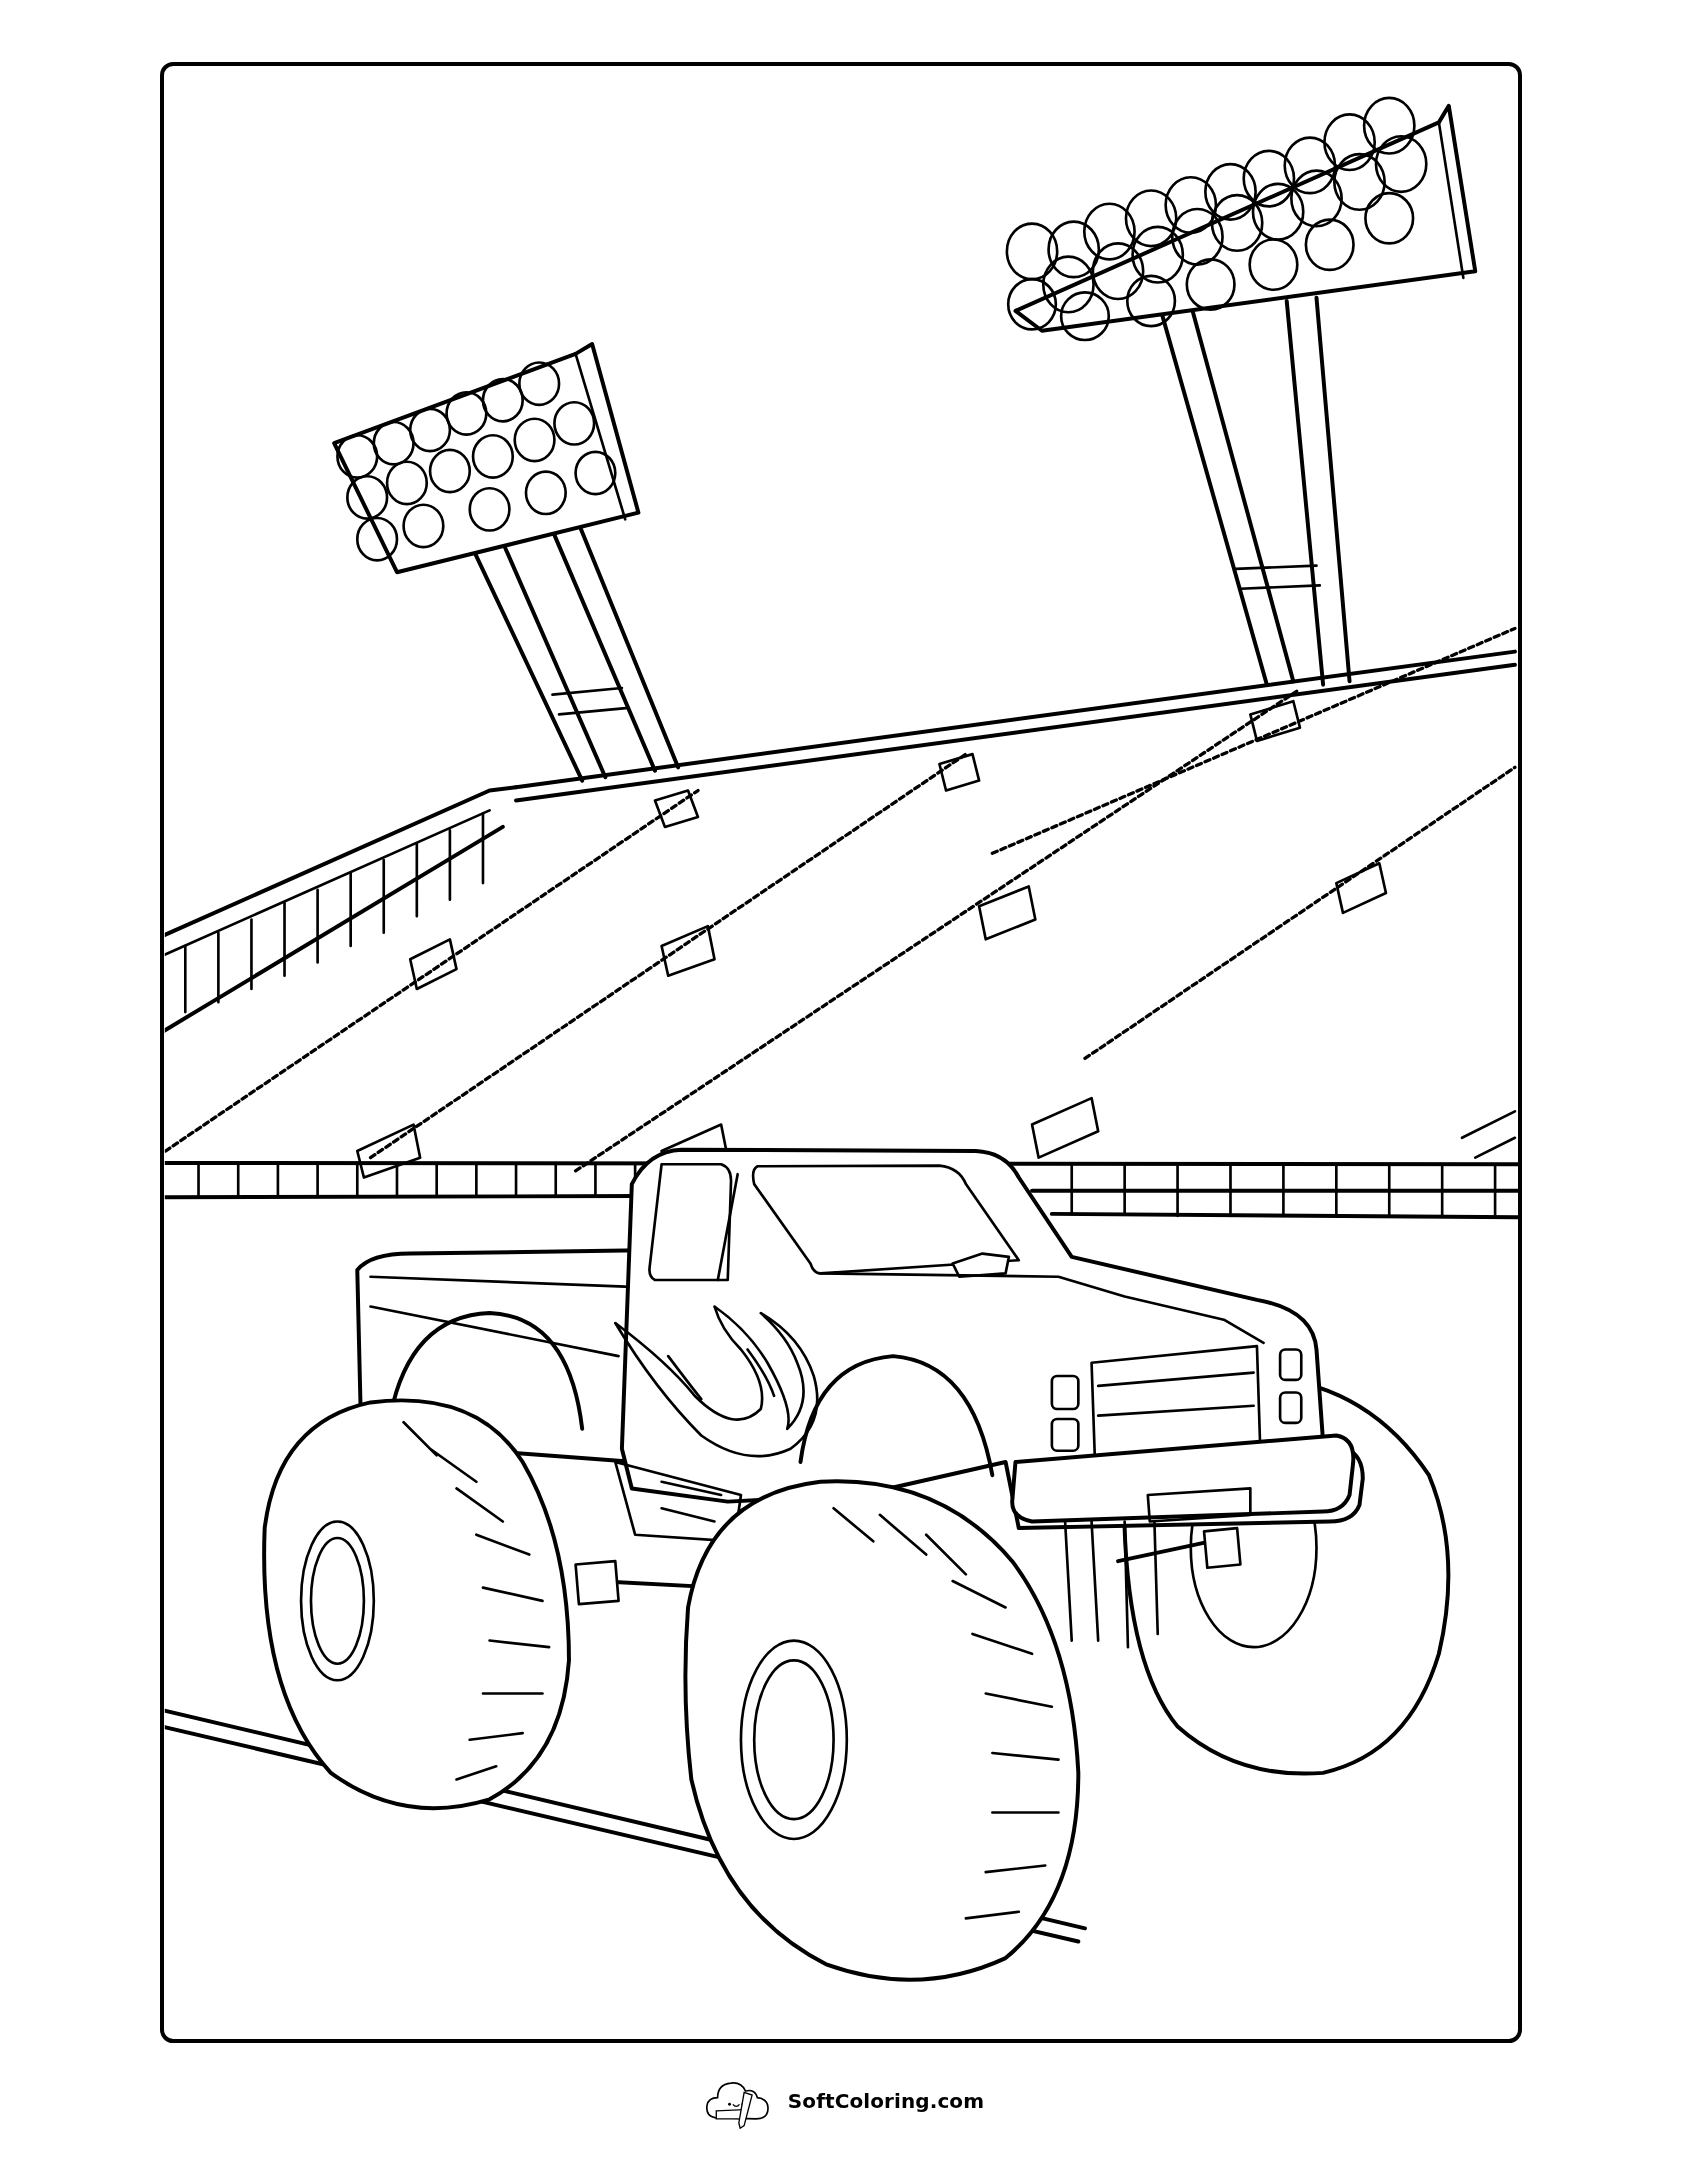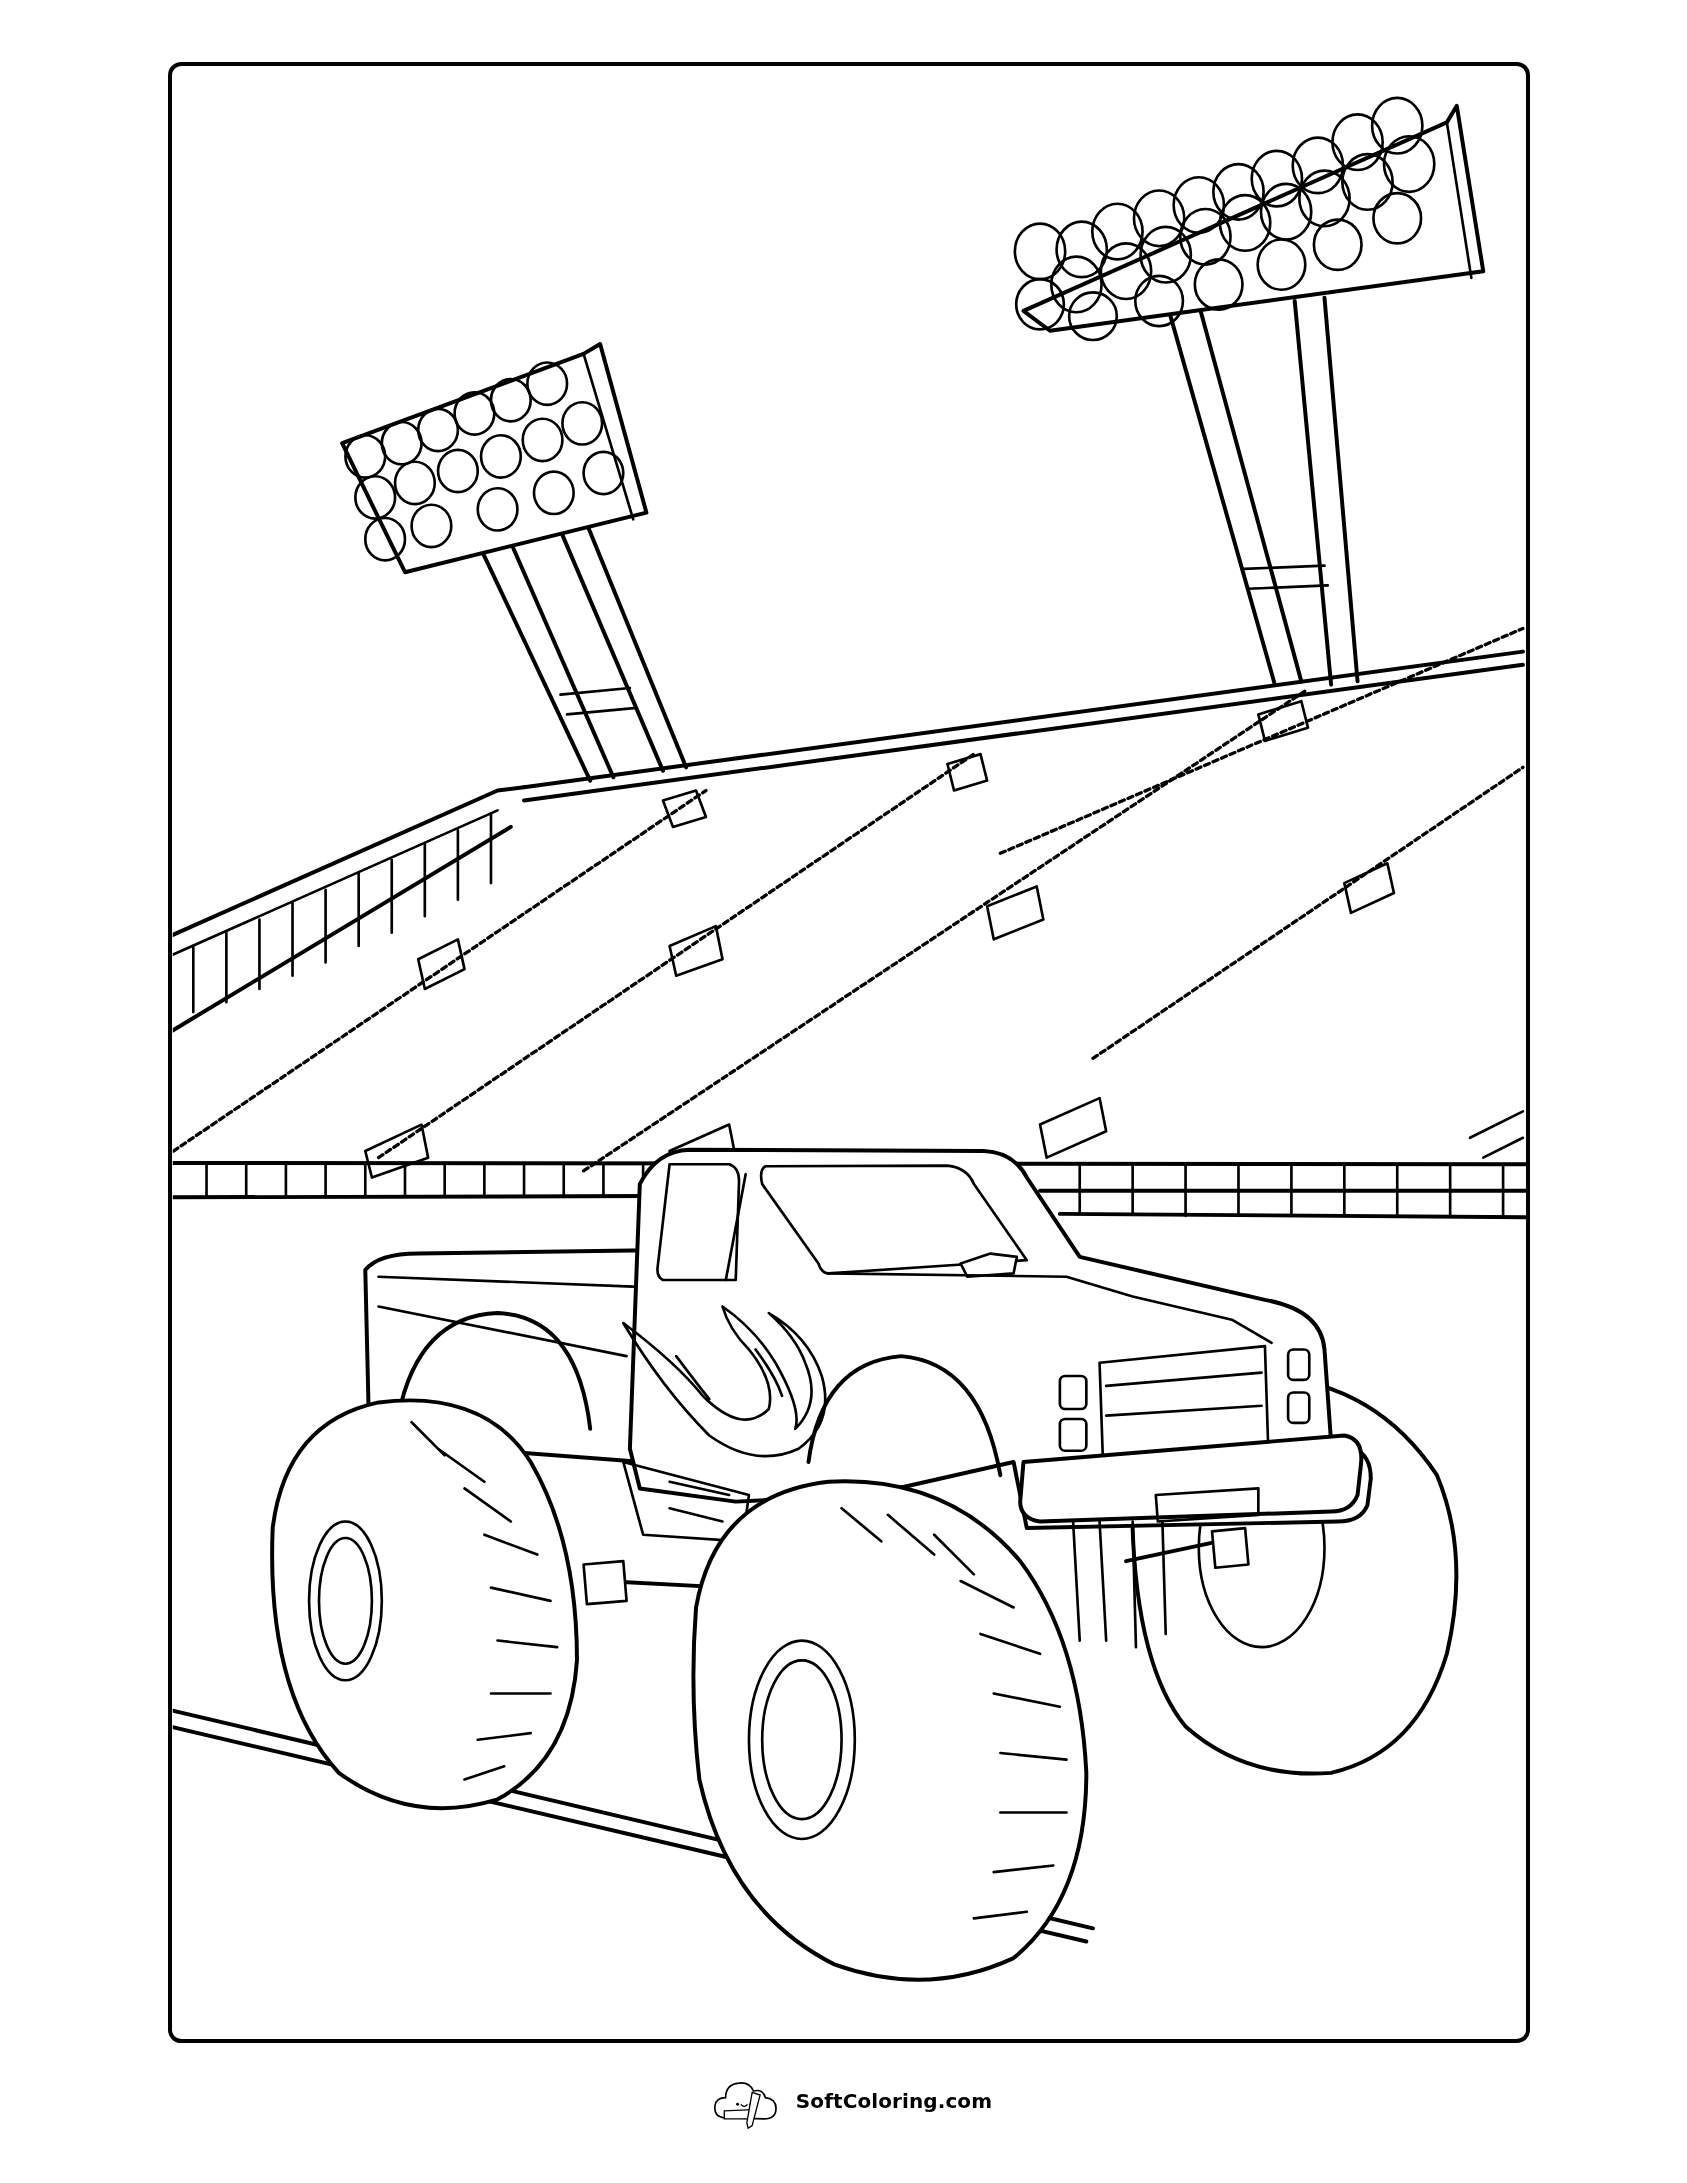--- a/index.html
+++ b/index.html
@@ -1,17 +1,17 @@
 <!DOCTYPE html>
 <html style="font-size:10.6px"><head>
 <meta charset="utf-8">
 <style>
   html, body { margin: 0; padding: 0; background: #ffffff; }
   body { width: 1687px; height: 2183px; position: relative; overflow: hidden; }
-  .page { position: absolute; left: 8px; top: 0; width: 1450px; height: 2183px; }
+  .page { position: absolute; left: 0; top: 0; width: 1450px; height: 2183px; }
   .frame {
     position: absolute; left: 160px; top: 62px; width: 1354px; height: 1973px;
     border: 4.6px solid #000; border-radius: 13.2px; box-sizing: content-box; background: #fff;
   }
   svg.art { position: absolute; left: 0; top: 0; }
   .footer {
     position: absolute; top: 2064px; left: 0; width: 1687px; height: 73px;
     display: flex; justify-content: center; align-items: center; gap: 12px;
   }
   .logo-icon { width: 73px; height: 60px; }

